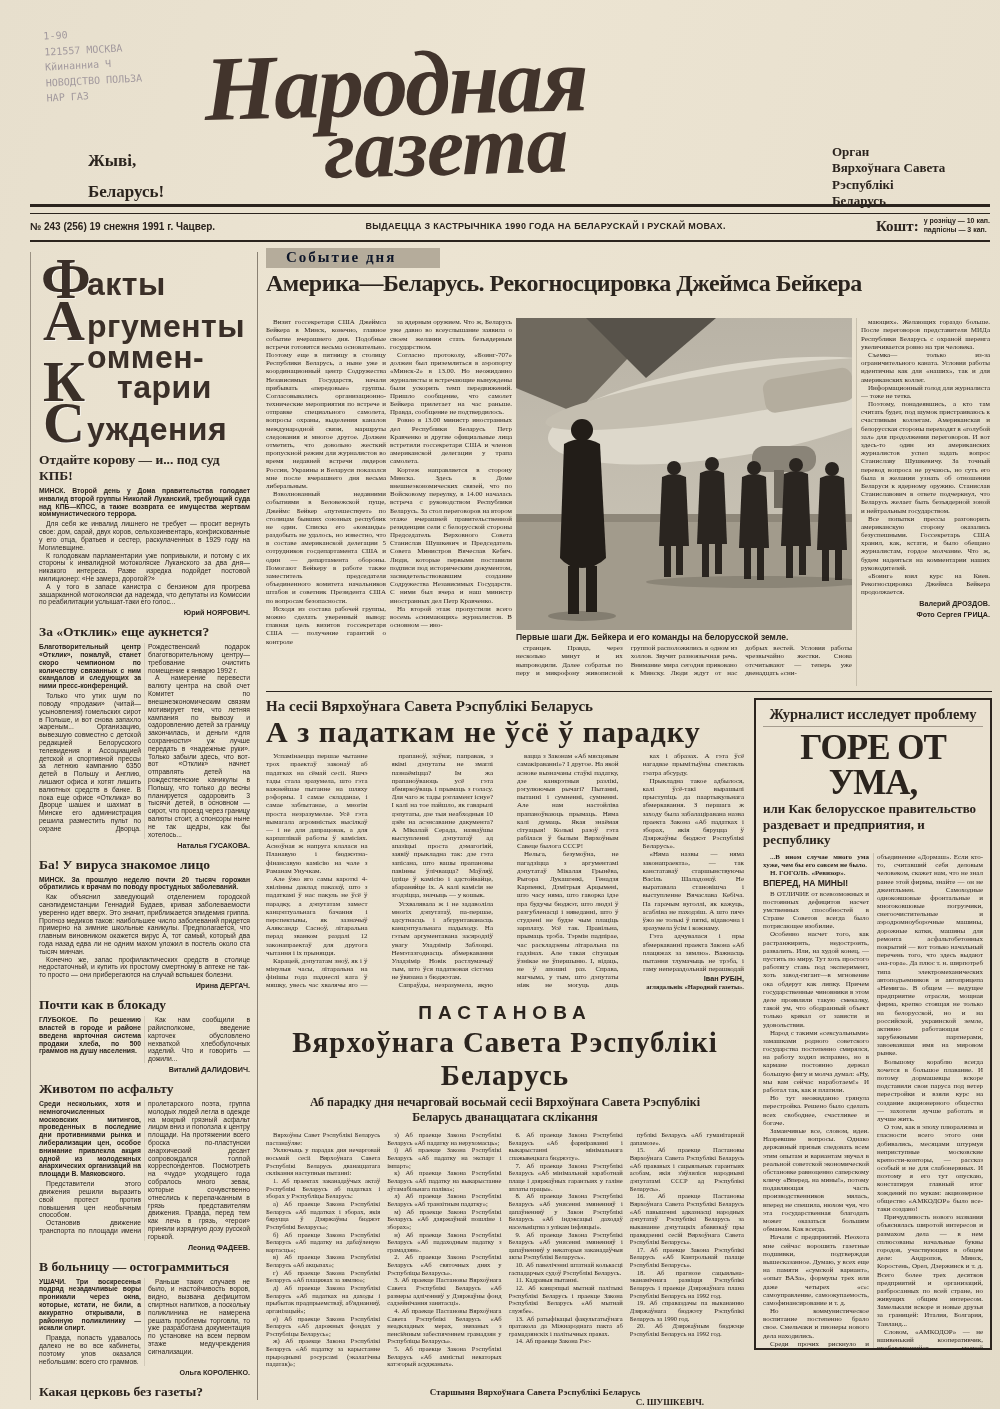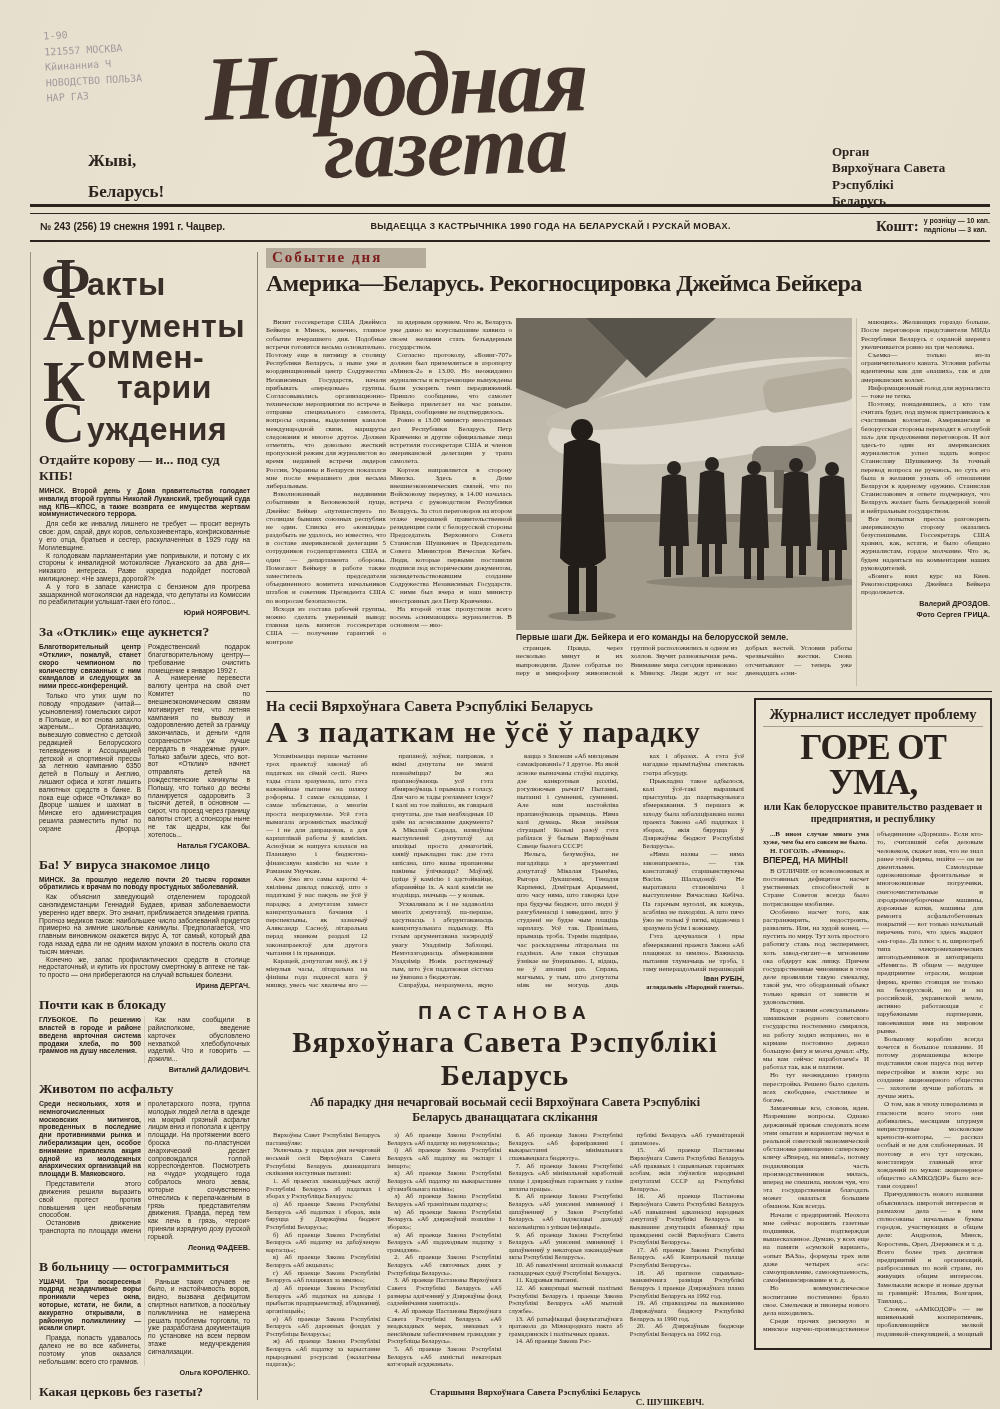--- a/index.html
+++ b/index.html
@@ -9,21 +9,21 @@
   
   .stamp{position:absolute;left:45px;top:26px;font-family:"DejaVu Sans Mono",monospace;
          font-size:10px;line-height:1.55;color:rgba(85,75,105,.48);transform:rotate(-3deg);}
   .slogan{position:absolute;left:88px;top:146px;font-weight:bold;font-size:17px;line-height:1.8;}
   .logo{position:absolute;left:205px;top:40px;width:610px;color:#42342c;transform:rotate(-1.5deg);}
   .logo .w1{font-size:92px;font-weight:bold;font-style:italic;line-height:.9;letter-spacing:-2px;}
   .logo .w2{font-size:84px;font-weight:bold;font-style:italic;line-height:.9;letter-spacing:-1px;margin-left:118px;margin-top:-16px;}
   .organ{position:absolute;right:18px;top:144px;width:150px;font-weight:bold;font-size:13px;}
   .organ p{margin:0;line-height:1.25;}
   .rule-a{position:absolute;left:30px;right:10px;top:204px;height:6px;border-top:3px solid #2b241e;border-bottom:1px solid #2b241e;}
-  .dateline{position:absolute;left:40px;right:10px;top:214px;height:24px;display:flex;align-items:center;
+  .dateline{position:absolute;left:30px;right:10px;top:214px;height:24px;display:flex;align-items:center;
             justify-content:space-between;font-family:"Liberation Sans",sans-serif;font-weight:bold;font-size:10px;}
   .dateline .since{font-size:9px;letter-spacing:.3px;}
   .price{display:flex;align-items:center;gap:5px;font-family:"Liberation Serif",serif;}
   .price .kosht{font-size:15px;}
   .price-lines{display:flex;flex-direction:column;font-size:7px;line-height:1.25;font-family:"Liberation Sans",sans-serif;}
   .rule-b{position:absolute;left:30px;right:10px;top:240px;border-top:2px solid #2b241e;}
   
   .faks{position:absolute;left:30px;top:252px;width:228px;height:1148px;overflow:hidden;
         border-left:1px solid rgba(60,50,40,.45);border-right:1px solid rgba(60,50,40,.55);
         padding:4px 7px 0 8px;box-sizing:border-box;font-family:"Liberation Sans",sans-serif;}
@@ -35,22 +35,22 @@
   .fl-word .ind{padding-left:30px;}
   .fart{margin-bottom:7px;}
   .ftitle{font-family:"Liberation Serif",serif;font-weight:bold;font-size:13.5px;margin:4px 0 3px;}
   .flead{font-weight:bold;font-size:6.8px;line-height:1.15;margin:0 0 2px;text-align:justify;}
   .fbody p{margin:0;font-size:6.8px;line-height:1.15;text-align:justify;text-indent:7px;}
   .cols2{column-count:2;column-gap:7px;column-rule:1px solid rgba(70,60,45,.15);}
   .byline{font-weight:bold;font-size:7.2px;text-align:right;margin-top:2px;font-family:"Liberation Sans",sans-serif;}
   .byline2{font-weight:bold;font-size:6.6px;text-align:right;}
   
   .main{position:absolute;left:266px;top:248px;width:726px;height:1153px;}
-  .kicker-box{display:inline-block;background:#b5ac9b;color:#7f1d1d;font-weight:bold;font-size:15px;
-              padding:1px 44px 2px 6px;letter-spacing:2px;}
+  .kicker-box{display:inline-block;background:#b5ac9b;color:#0f172a;font-weight:bold;font-size:15px;
+              padding:1px 44px 2px 20px;letter-spacing:2px;}
   .baker-headline{margin:3px 0 22px;font-size:24px;font-weight:bold;letter-spacing:-.5px;line-height:1.05;}
   .baker-grid{display:grid;grid-template-columns:120px 122px 336px 134px;column-gap:4px;height:368px;overflow:hidden;}
   .bcol{overflow:hidden;height:368px;}
   .bcol p,.strip p,.scol p,.pcol p,.gcols p{margin:0;font-size:7px;line-height:1.17;text-align:justify;text-indent:7px;}
   .photo-block{margin:0;}
   .photo-svg{display:block;width:336px;height:312px;background:#c7c1b4;}
   .caption{font-weight:bold;font-size:8.5px;font-family:"Liberation Sans",sans-serif;margin:2px 0;}
   .strip{column-count:3;column-gap:8px;height:36px;overflow:hidden;}
   .brcol{border-left:1px solid rgba(70,60,45,.2);padding-left:4px;box-sizing:border-box;}
   .main-rule{border-top:1.5px solid #2b241e;margin:5px 0 6px;}
@@ -72,21 +72,21 @@
   .pcol p{font-size:6.6px;line-height:1.16;}
   .psig{margin-top:4px;font-size:9px;}
   .psig-role{text-align:center;font-weight:bold;padding-left:60px;}
   .psig-name{text-align:right;font-weight:bold;padding-right:40px;}
   .psig-date{text-align:left;font-size:8.5px;margin-top:3px;}
   
   .gore{width:238px;height:652px;box-sizing:border-box;border:2.5px solid #2b241e;
         padding:6px 7px;overflow:hidden;background:rgba(240,233,218,.35);}
   .gkicker{text-align:center;font-weight:bold;font-size:14.5px;border-bottom:1px solid rgba(60,50,40,.4);padding-bottom:3px;}
   .ghead{margin:3px 0 1px;text-align:center;font-size:35px;font-weight:bold;letter-spacing:-1px;line-height:1;}
-  .gsub{text-align:center;font-weight:bold;font-size:10px;line-height:1.2;margin-bottom:5px;}
+  .gsub{font-weight:bold;font-size:13px;line-height:1.2;margin-bottom:5px;}
   .gcols{column-count:2;column-gap:8px;column-rule:1px solid rgba(70,60,45,.2);height:508px;overflow:hidden;}
   .epi{margin:0;font-size:6.8px;font-weight:bold;line-height:1.2;text-align:justify;}
   .epi-auth{margin:1px 0 4px;font-size:6.8px;font-weight:bold;text-align:right;}
   .gsec{margin:0 0 2px;font-family:"Liberation Sans",sans-serif;font-weight:bold;font-size:8.5px;}
 </style>
 </head>
 <body>
 
 <div class="page">
 

